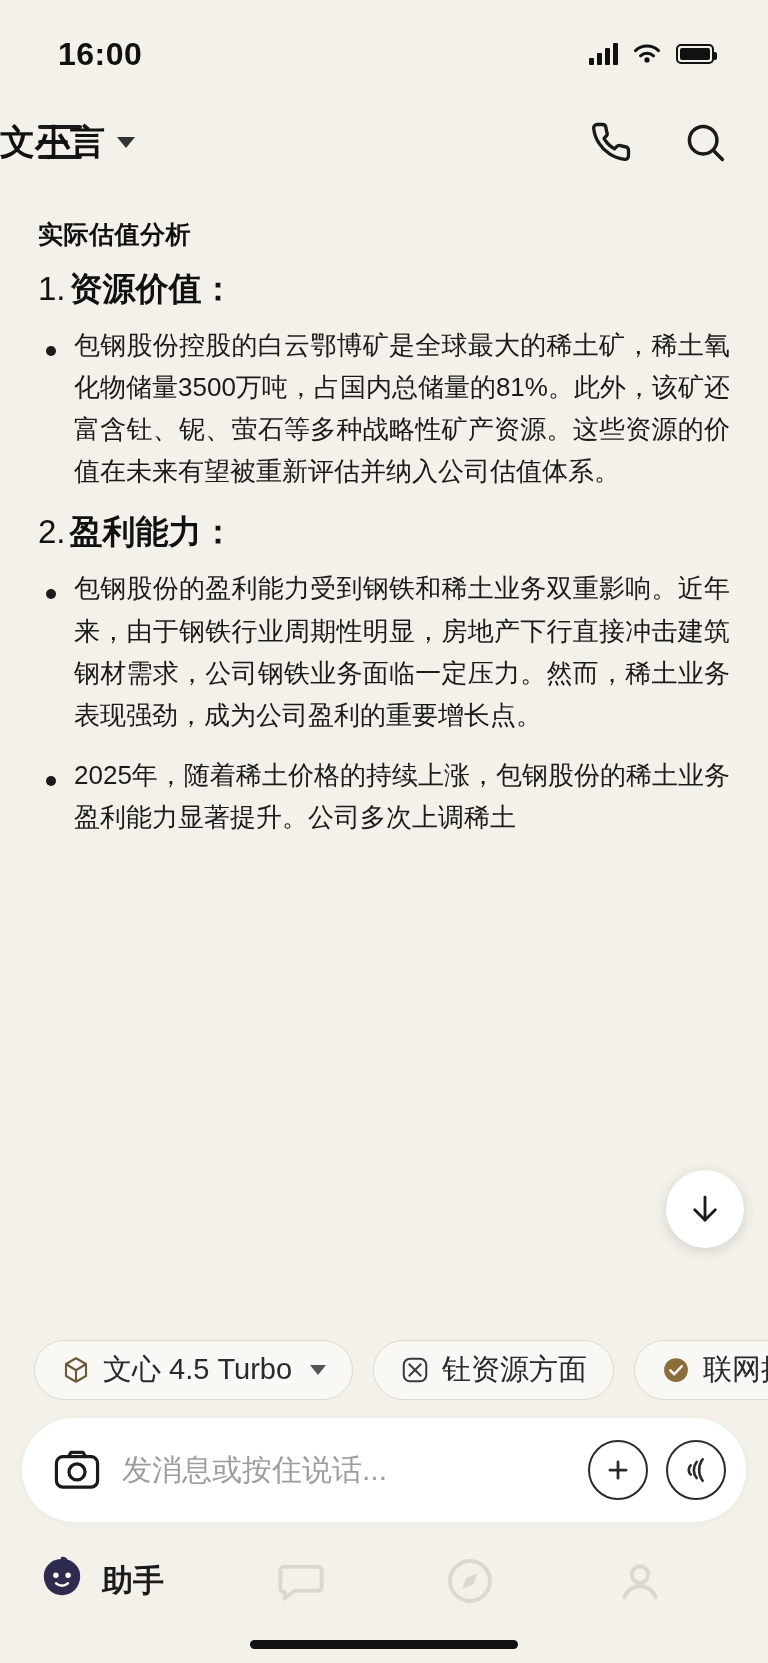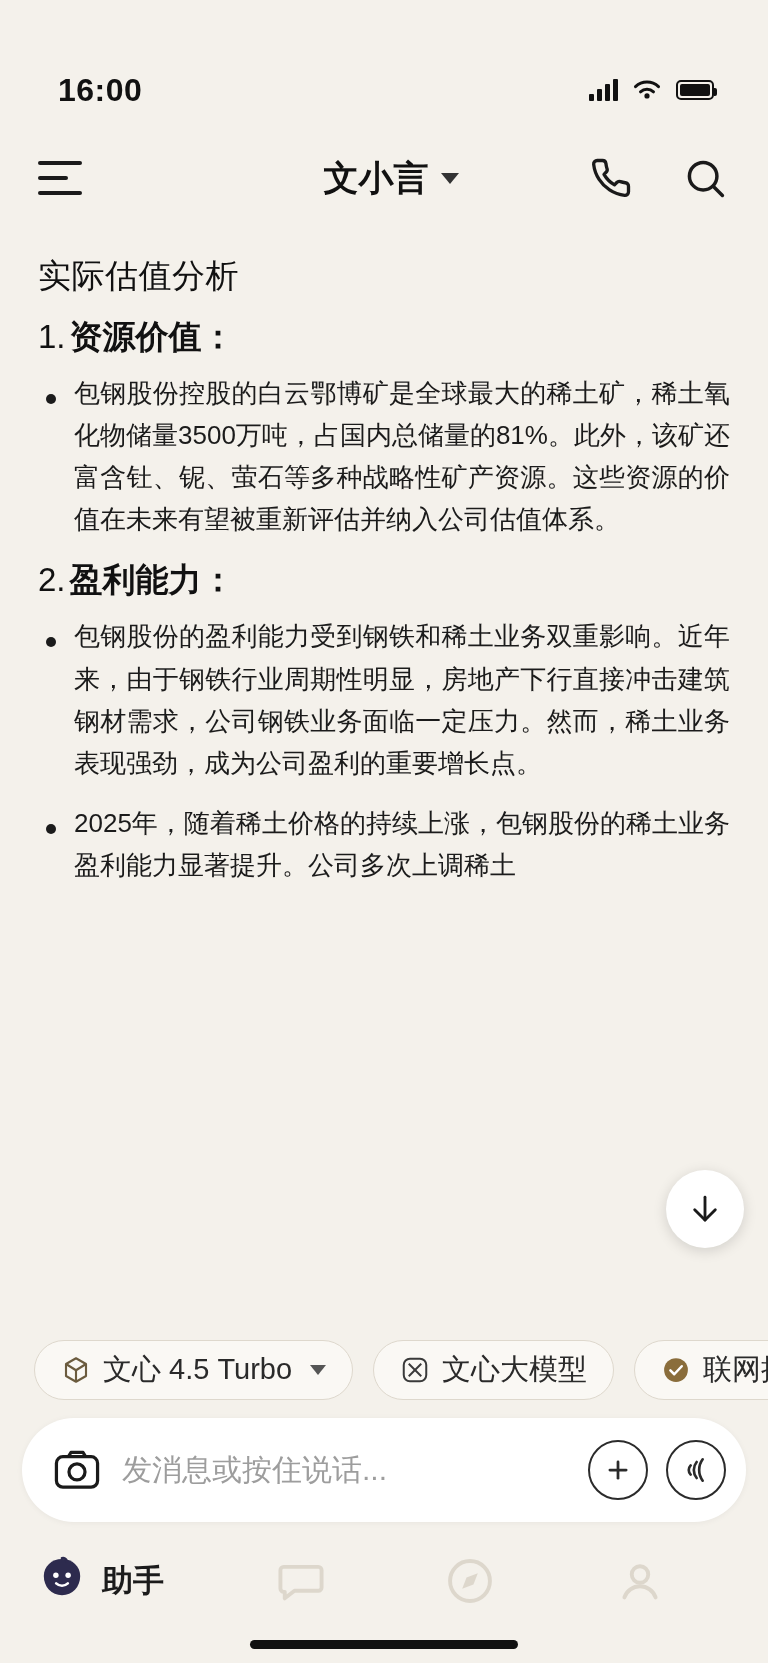--- a/index.html
+++ b/index.html
@@ -20,21 +20,20 @@
   }
 
   
   .statusbar {
     height: 96px;
     display: flex;
     align-items: center;
     justify-content: space-between;
     padding: 0 54px 0 58px;
     flex: 0 0 auto;
-    margin-top: 36px;
   }
   .status-time {
     font-size: 32px;
     font-weight: 700;
     color: #111;
     letter-spacing: 0.5px;
     padding-top: 12px;
   }
   .status-right {
     display: flex;
@@ -73,24 +72,23 @@
   .nav-left, .nav-right { display: flex; align-items: center; }
   .nav-right { gap: 44px; margin-left: auto; }
   .menu-icon { width: 44px; height: 34px; display: flex; flex-direction: column; justify-content: space-between; cursor: pointer; }
   .menu-icon span { display: block; height: 4px; background: #1a1a1a; border-radius: 2px; }
   .menu-icon span:nth-child(1) { width: 44px; }
   .menu-icon span:nth-child(2) { width: 30px; }
   .menu-icon span:nth-child(3) { width: 44px; }
 
   .nav-title-wrap {
     position: absolute;
-    left: 14px; right: 0;
-    display: flex;
-    align-items: center;
-    justify-content: center;
+    left: 0; right: 0;
+    display: flex;
+    align-items: center;
     gap: 10px;
     pointer-events: none;
   }
   .nav-title-wrap > * { pointer-events: auto; }
   .nav-title {
     font-size: 35px;
     font-weight: 700;
     color: #111;
   }
   .nav-sub {
@@ -108,22 +106,22 @@
   .icon-btn { width: 50px; height: 50px; display: flex; align-items: center; justify-content: center; cursor: pointer; }
 
   
   .content {
     flex: 1 1 auto;
     padding: 18px 38px 0 38px;
     overflow: hidden;
     position: relative;
   }
   .sec-title {
-    font-size: 33px;
-    font-weight: 400;
+    font-size: 25px;
+    font-weight: 700;
     color: #111;
     margin: 12px 0 16px;
     letter-spacing: 0.5px;
   }
   .num-head {
     font-size: 33px;
     color: #111;
     margin: 14px 0 12px;
     display: flex;
     align-items: baseline;
@@ -338,21 +336,21 @@
       </svg>
       <span>文心 4.5 Turbo</span>
       <span class="chev"></span>
     </div>
     <div class="chip">
       <svg width="30" height="30" viewBox="0 0 24 24" fill="none" stroke="#3a3a3a" stroke-width="1.6">
         <rect x="3" y="3" width="18" height="18" rx="5"></rect>
           <line x1="7" y1="7" x2="17" y2="17"></line>
           <line x1="17" y1="7" x2="7" y2="17"></line>
       </svg>
-      <span>文心大模型</span>
+      <span>钍资源方面</span>
     </div>
     <div class="chip">
       <svg width="30" height="30" viewBox="0 0 24 24">
         <circle cx="12" cy="12" r="9.5" fill="#8a6d3b"></circle>
         <polyline points="7.5,12.3 10.6,15.4 16.6,9" fill="none" stroke="#fff" stroke-width="2" stroke-linecap="round" stroke-linejoin="round"></polyline>
       </svg>
       <span>联网搜索</span>
     </div>
 
   </div>

